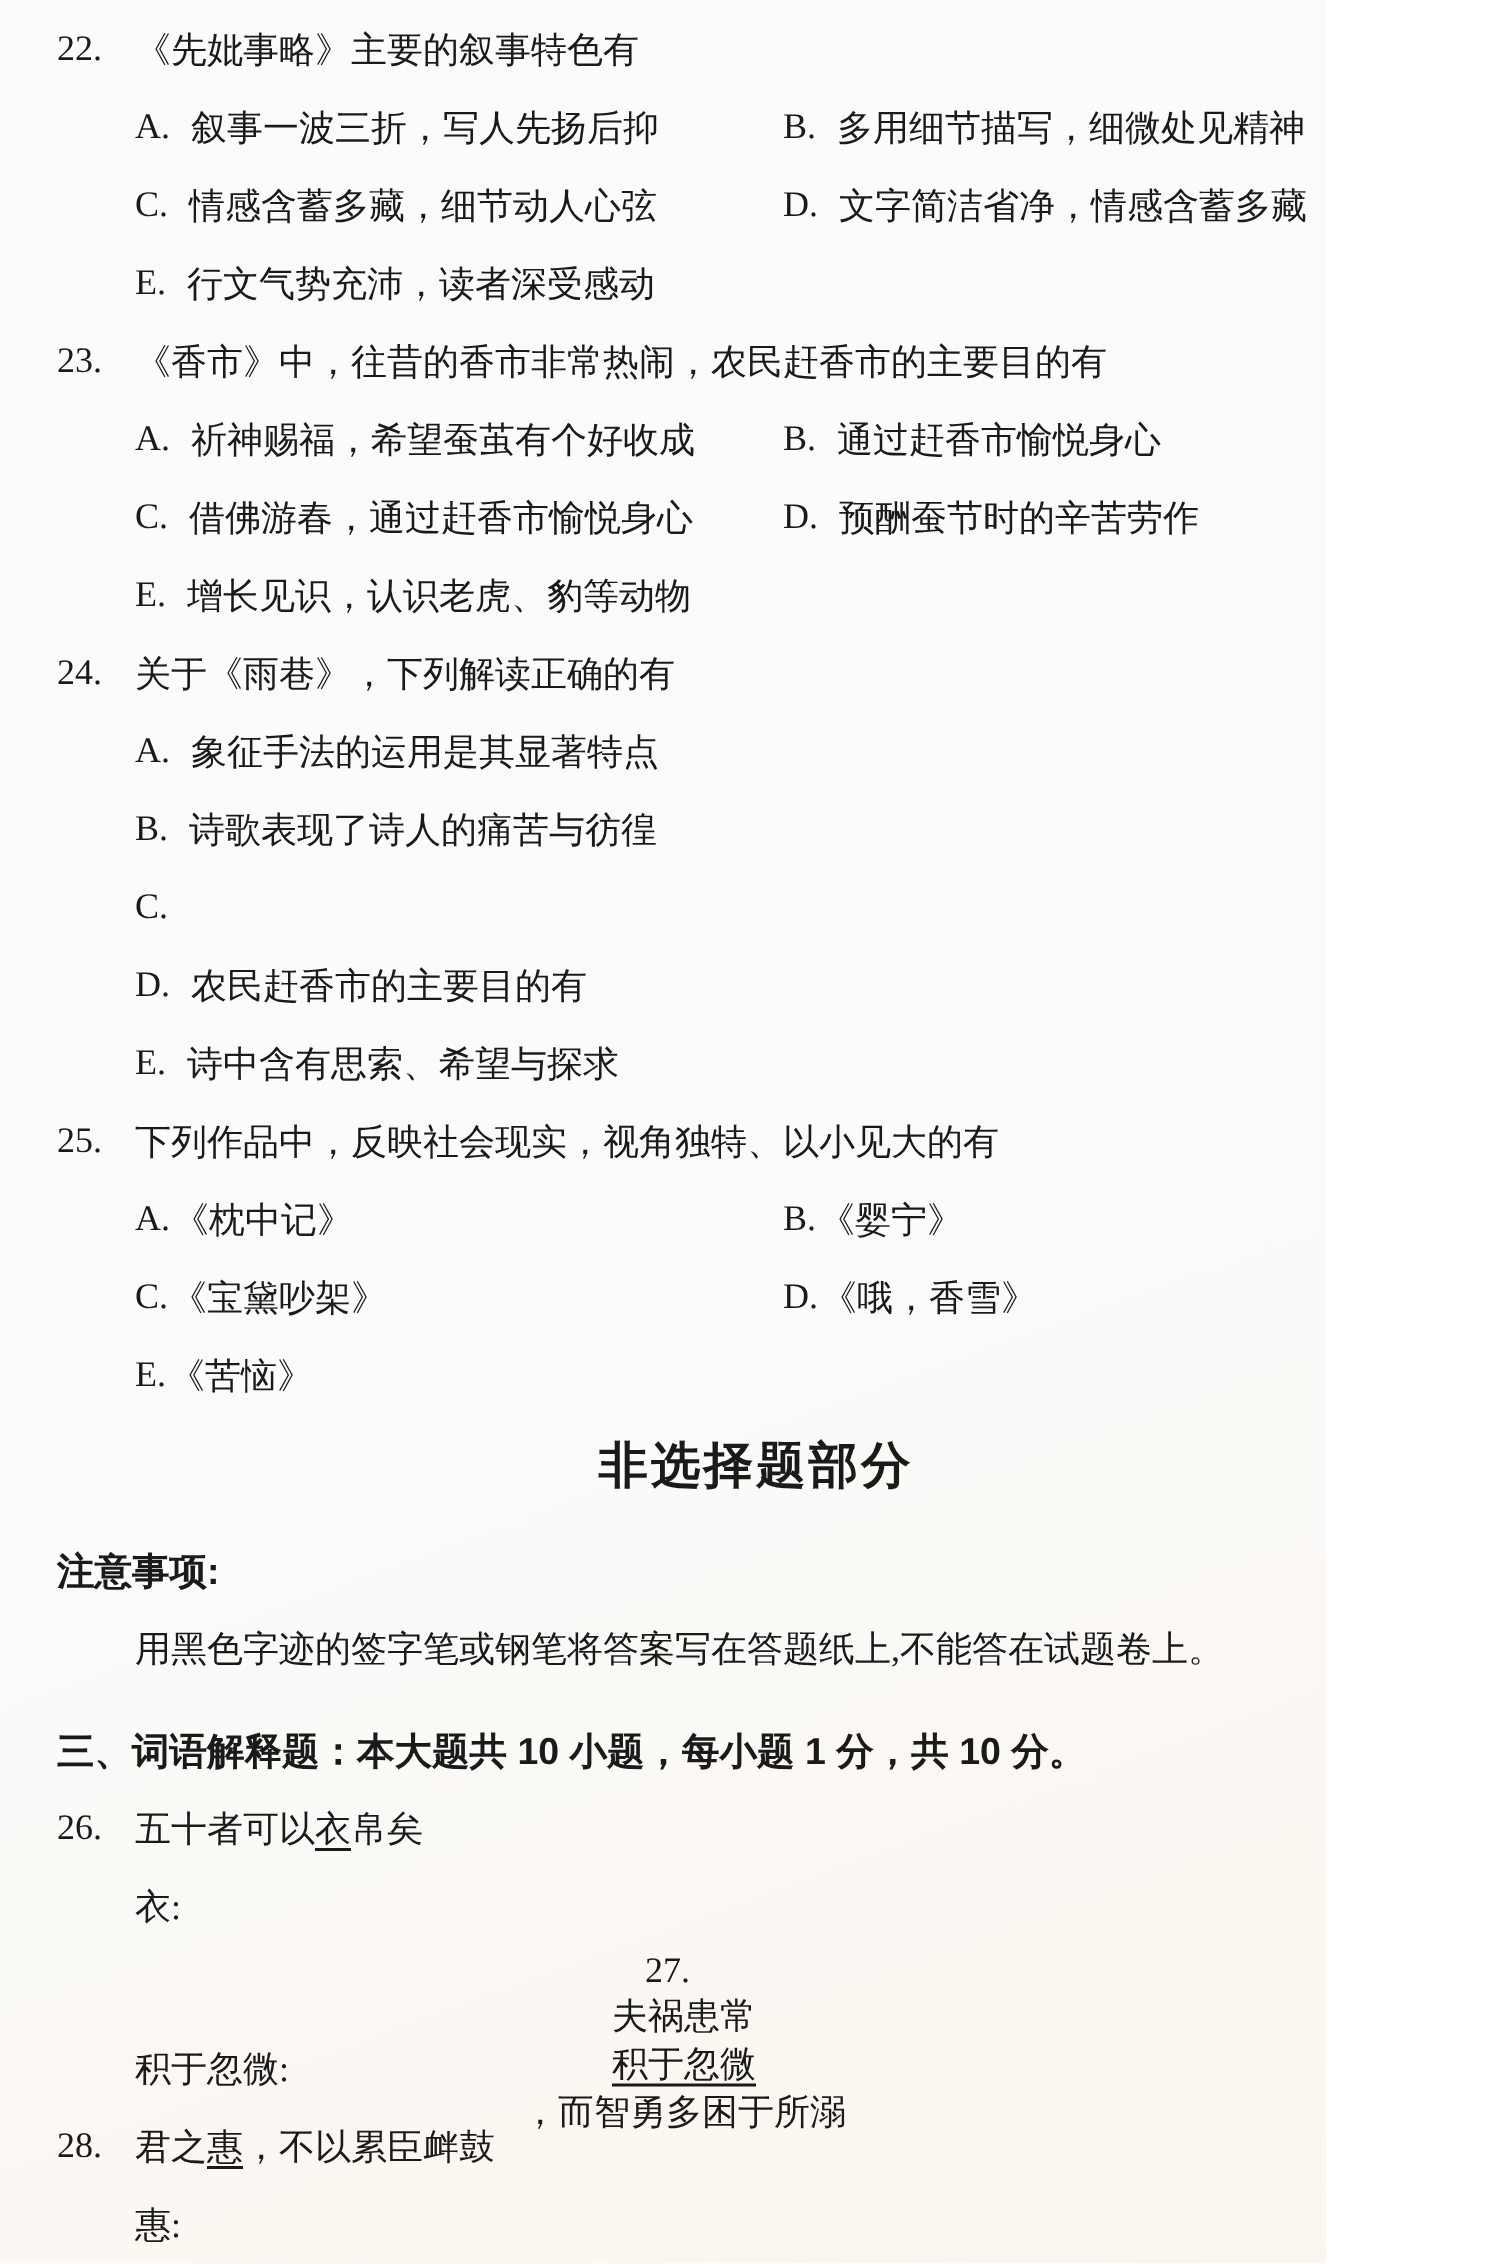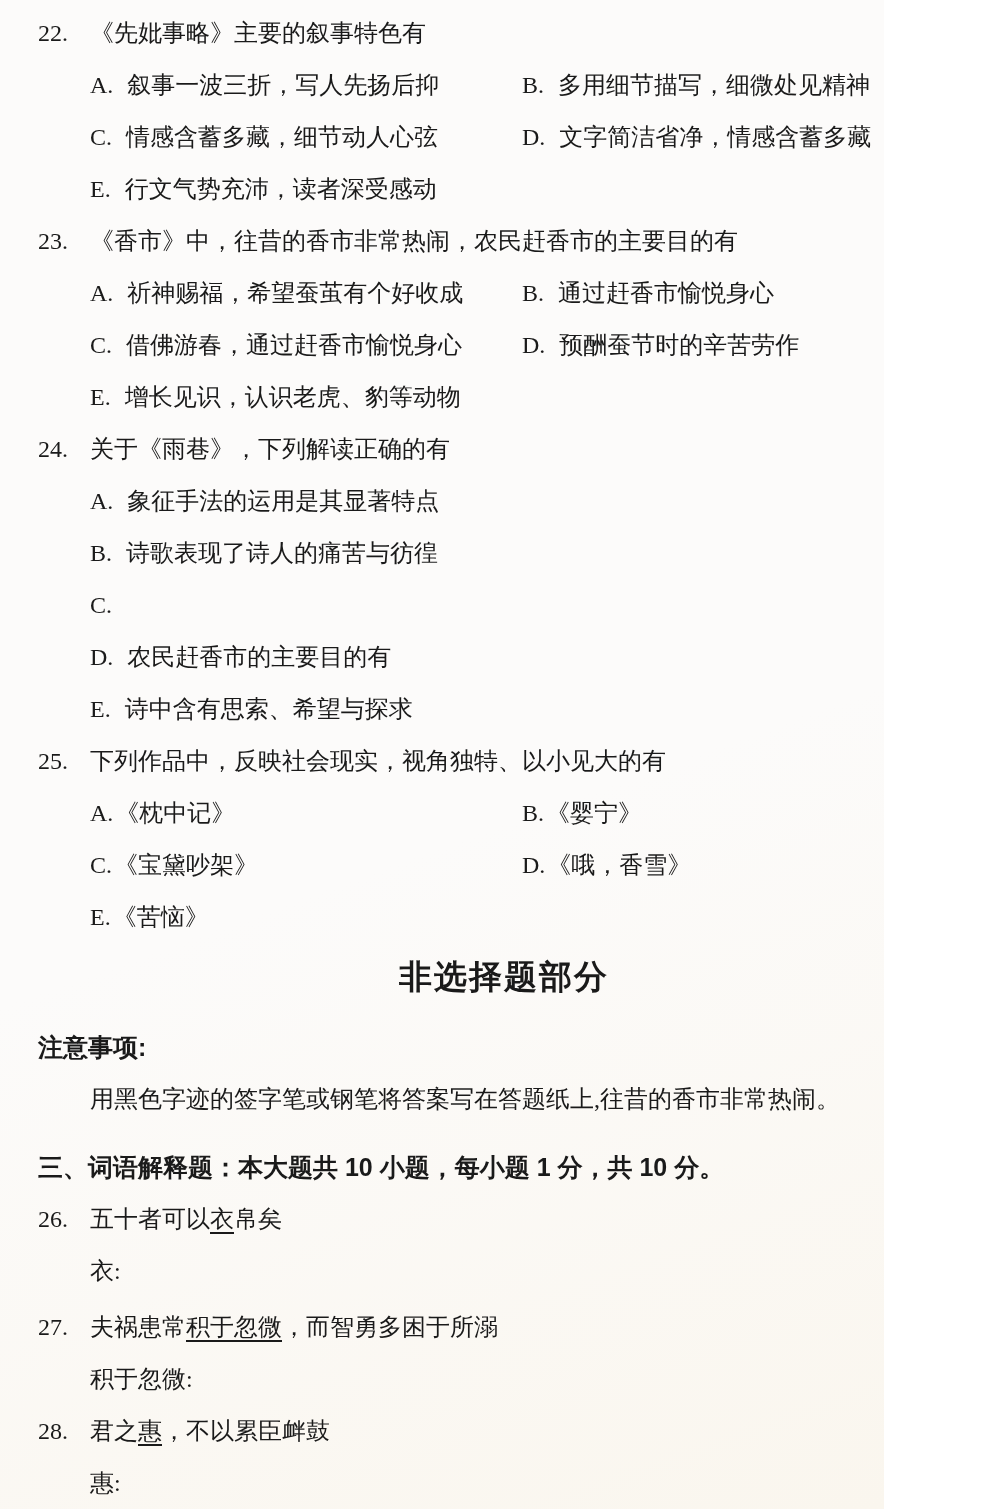--- a/index.html
+++ b/index.html
@@ -59,21 +59,21 @@
     white-space: nowrap;
   }
   .bold-head {
     font-family: "Liberation Sans", "DejaVu Sans", sans-serif;
     font-weight: bold;
     font-size: 25px;
   }
   .notice-head { margin-top: 16px; }
   .indent { margin-left: 52px; }
   .sec3-head { margin-top: 16px; }
-  .wq-gap { margin-top: 4px; }
+  .wq-gap { margin-top: 4px; flex-direction: column; }
   .ul {
     text-decoration: underline;
     text-decoration-thickness: 1.5px;
     text-underline-offset: 5px;
   }
 </style>
 </head>
 <body>
 
 <div class="page">
@@ -189,21 +189,21 @@
       <div class="opt">
         <span class="opt-label">E.</span>
         <span>《苦恼》</span>
       </div>
     </div>
   </div>
 
   <div class="section-title">非选择题部分</div>
 
   <div class="line bold-head notice-head">注意事项:</div>
-  <div class="line indent">用黑色字迹的签字笔或钢笔将答案写在答题纸上,往昔的香市非常热闹。</div>
+  <div class="line indent">用黑色字迹的签字笔或钢笔将答案写在答题纸上,不能答在试题卷上。</div>
 
   <div class="line bold-head sec3-head">三、词语解释题：本大题共 10 小题，每小题 1 分，共 10 分。</div>
 
   <div>
     <div class="line">
       <span class="q-num">26.</span>
       <span>五十者可以</span>
         <span class="ul">衣</span>
         <span>帛矣</span>
     </div>

